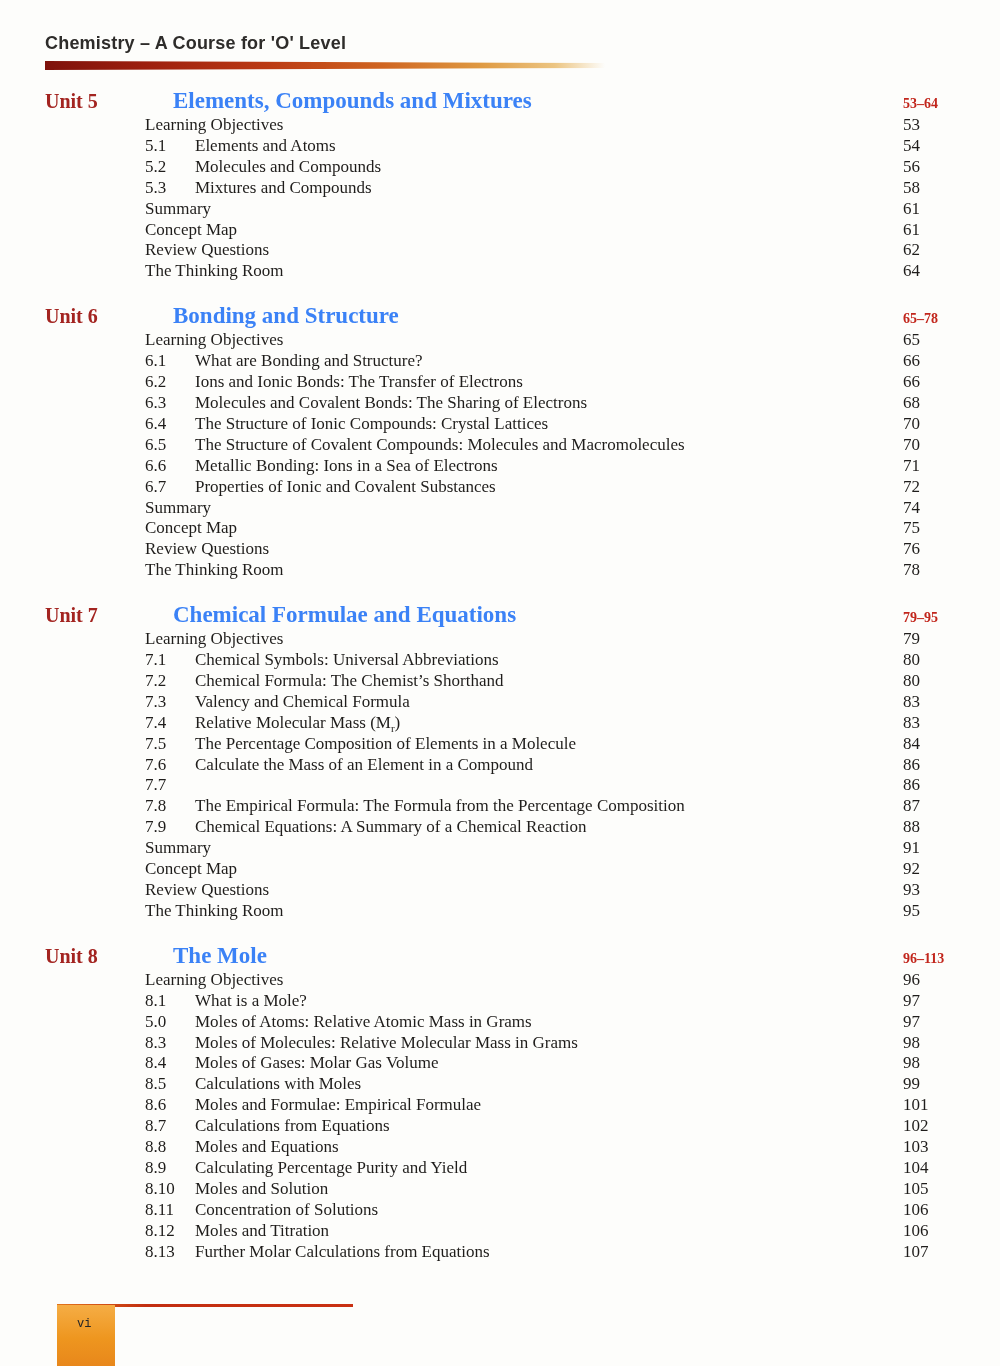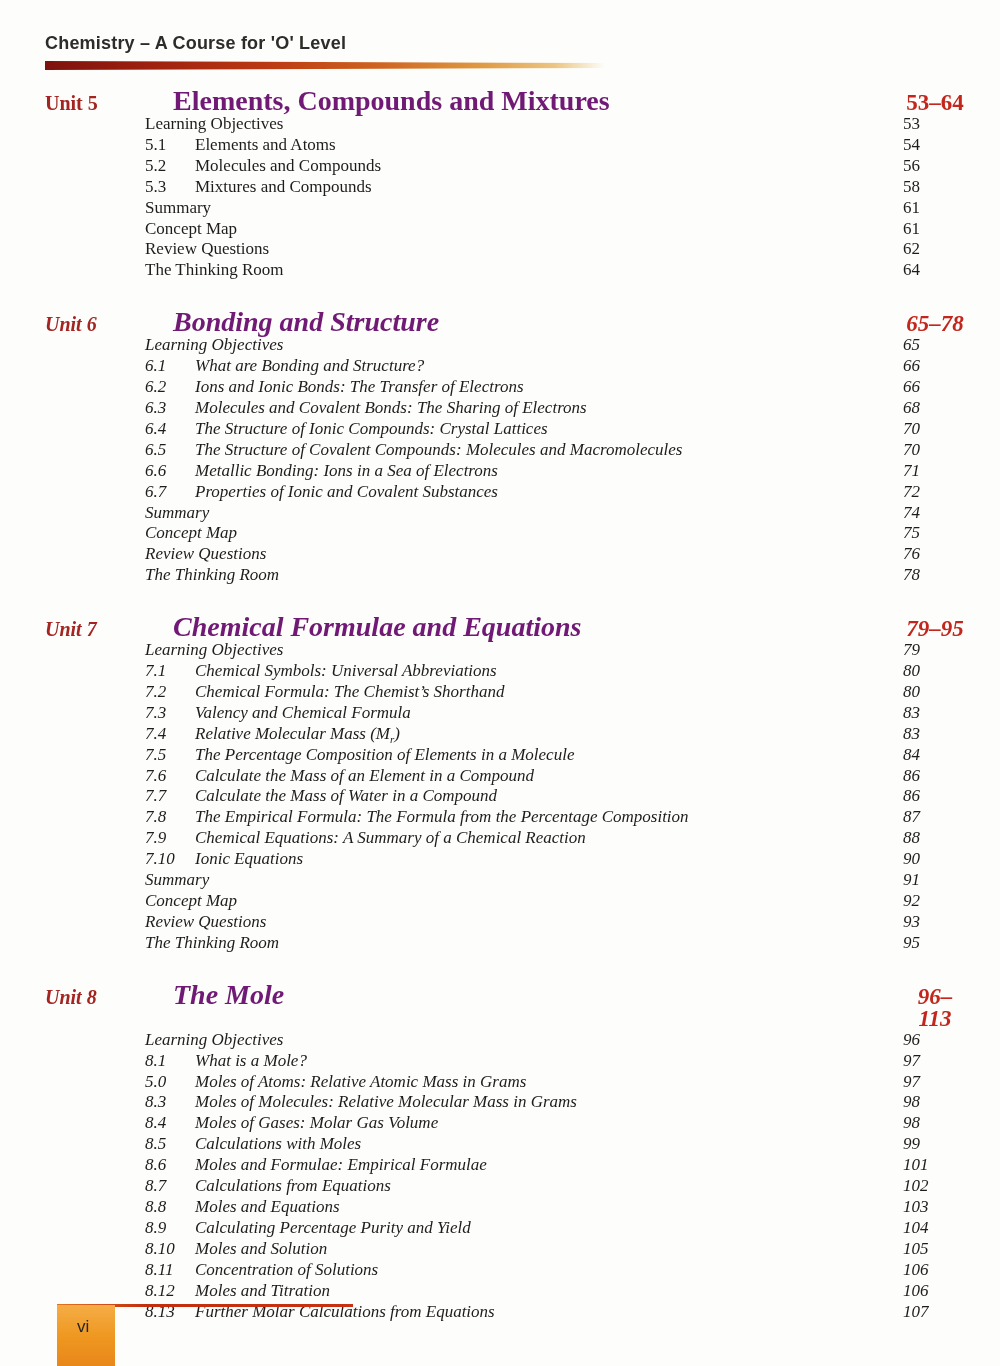--- a/index.html
+++ b/index.html
@@ -26,52 +26,52 @@
       #7e120c 0%, #9d1f0e 18%, #bb3a13 40%, #cf6420 60%,
       #df9a42 78%, #ecc582 91%, rgba(236,197,130,0) 100%);
     clip-path: polygon(0 0, 100% 22%, 100% 78%, 0 100%);
   }
   
   main {
     margin-top: 20px;
     font-family: "Liberation Serif", "DejaVu Serif", serif;
     color: #1f1d1b;
   }
-  section.unit + section.unit { margin-top: 30px; font-style: italic; }
+  section.unit + section.unit { margin-top: 23px; }
   .row {
     display: grid;
     grid-template-columns: 100px 50px 1fr 64px;
     align-items: baseline;
   }
   .row.head { line-height: 22px; gap: 28px; }
   .row.item { line-height: 20.9px; font-size: 17px; }
   .unit-label  { grid-column: 1; font-size: 20px; font-weight: bold; color: #a32420; }
-  .unit-title  { grid-column: 2 / 4; font-size: 28px; font-weight: bold; color: #701a75; }
-  .unit-pages  { grid-column: 4; font-size: 23px; font-weight: bold; color: #c2261c; text-align: center; }
+  .unit-title  { grid-column: 2 / 4; font-size: 23px; font-weight: bold; color: #3b82f6; }
+  .unit-pages  { grid-column: 4; font-size: 14px; font-weight: bold; color: #c2261c; text-align: left; }
   .item-num    { grid-column: 2; }
   .item-title  { grid-column: 3; }
   .item-title.full { grid-column: 2 / 4; }
   .item-page   { grid-column: 4; }
   sub { font-size: 11px; line-height: 0; }
   
   .footer-line {
     position: absolute; left: 57px; bottom: 59px;
     width: 296px; height: 3px;
     background: linear-gradient(90deg, #e2751c 0%, #c22e10 30%, #c93012 100%);
   }
   .footer-box {
     position: absolute; left: 57px; bottom: 0;
     width: 58px; height: 61px;
     background: linear-gradient(180deg, #f5ad45 0%, #ee961f 55%, #e8871b 100%);
   }
   .footer-box .page-num {
     display: inline-block;
     margin: 12px 0 0 20px;
-    font-family: Liberation Sans, sans-serif;
-    font-size: 17px; color: #262626;
+    font-family: Liberation Mono, monospace;
+    font-size: 12px; color: #262626;
   }
 </style>
 </head>
 <body>
 
 <div class="page">
   <header>
     <div class="book-title">Chemistry – A Course for 'O' Level</div>
     <div class="header-bar"></div>
   </header>
@@ -216,37 +216,31 @@
           <span class="item-title">The Percentage Composition of Elements in a Molecule</span>
           <span class="item-page">84</span>
         </div>
         <div class="row item">
           <span class="item-num">7.6</span>
           <span class="item-title">Calculate the Mass of an Element in a Compound</span>
           <span class="item-page">86</span>
         </div>
         <div class="row item">
           <span class="item-num">7.7</span>
-          <span class="item-title">Calculate the Mass of Water in a Compound</span>
           <span class="item-page">86</span>
         </div>
         <div class="row item">
           <span class="item-num">7.8</span>
           <span class="item-title">The Empirical Formula: The Formula from the Percentage Composition</span>
           <span class="item-page">87</span>
         </div>
         <div class="row item">
           <span class="item-num">7.9</span>
           <span class="item-title">Chemical Equations: A Summary of a Chemical Reaction</span>
           <span class="item-page">88</span>
-        </div>
-        <div class="row item">
-          <span class="item-num">7.10</span>
-          <span class="item-title">Ionic Equations</span>
-          <span class="item-page">90</span>
         </div>
         <div class="row item">
           <span class="item-title full">Summary</span>
           <span class="item-page">91</span>
         </div>
         <div class="row item">
           <span class="item-title full">Concept Map</span>
           <span class="item-page">92</span>
         </div>
         <div class="row item">

